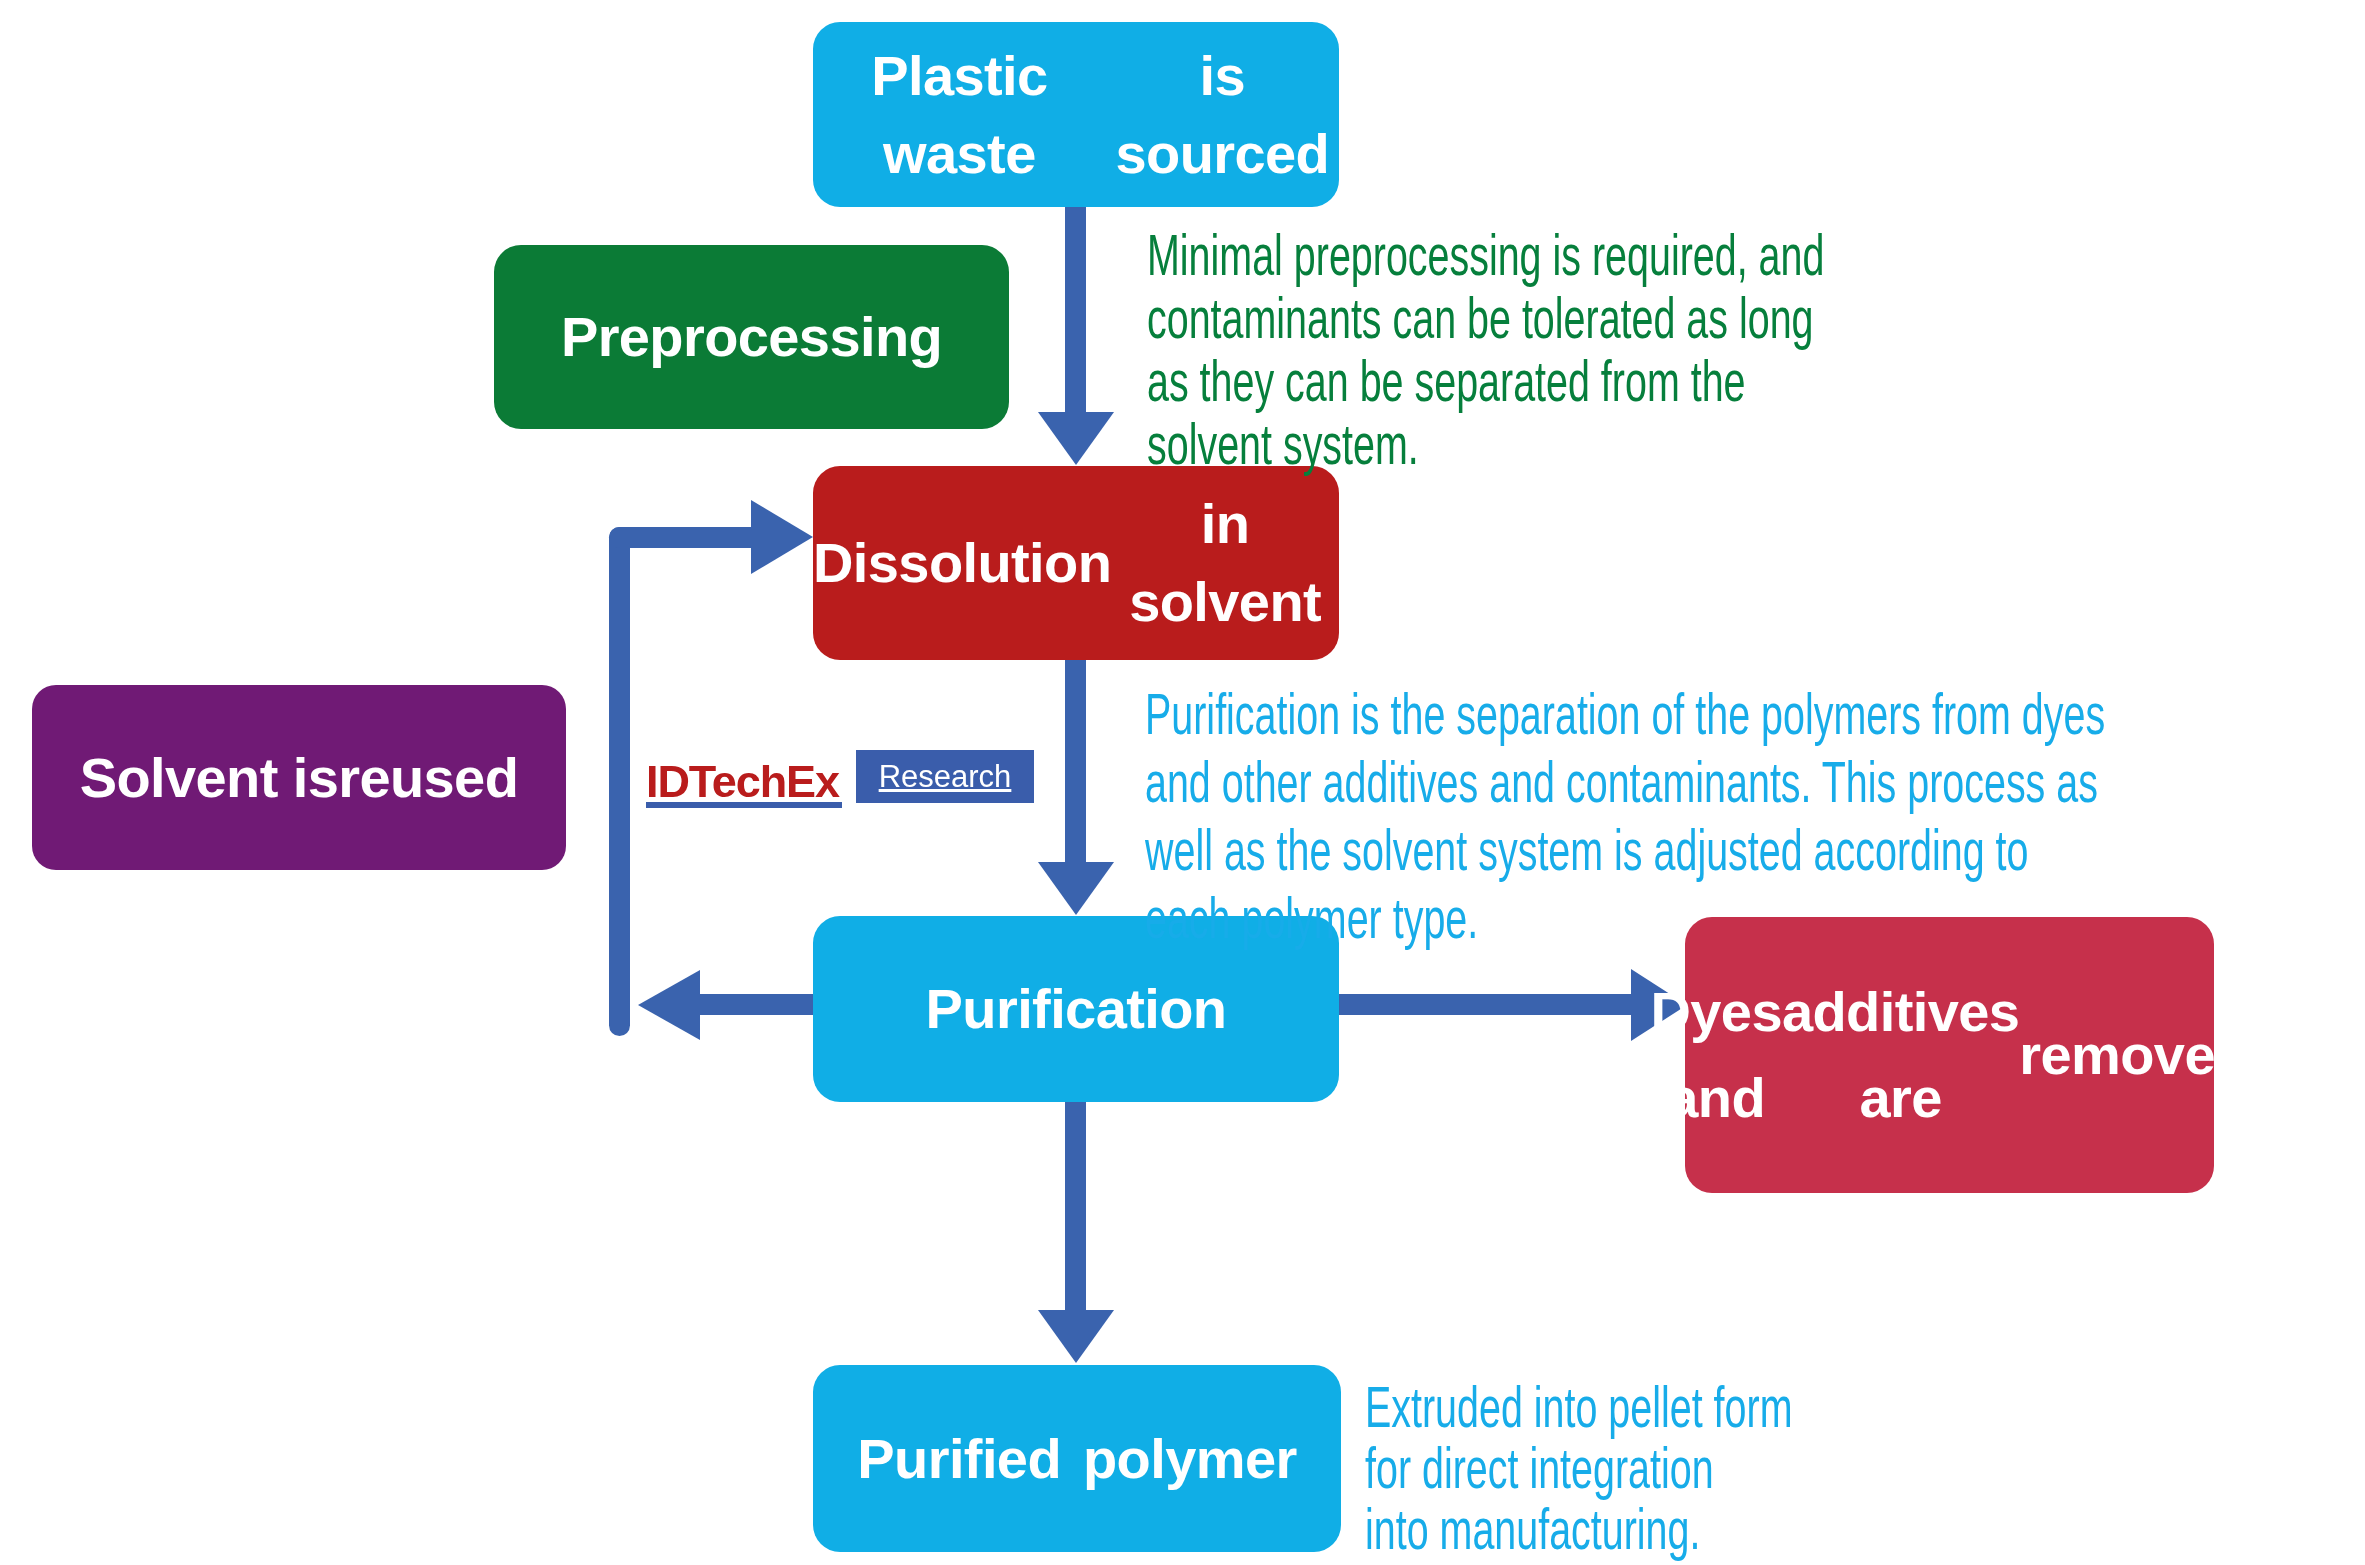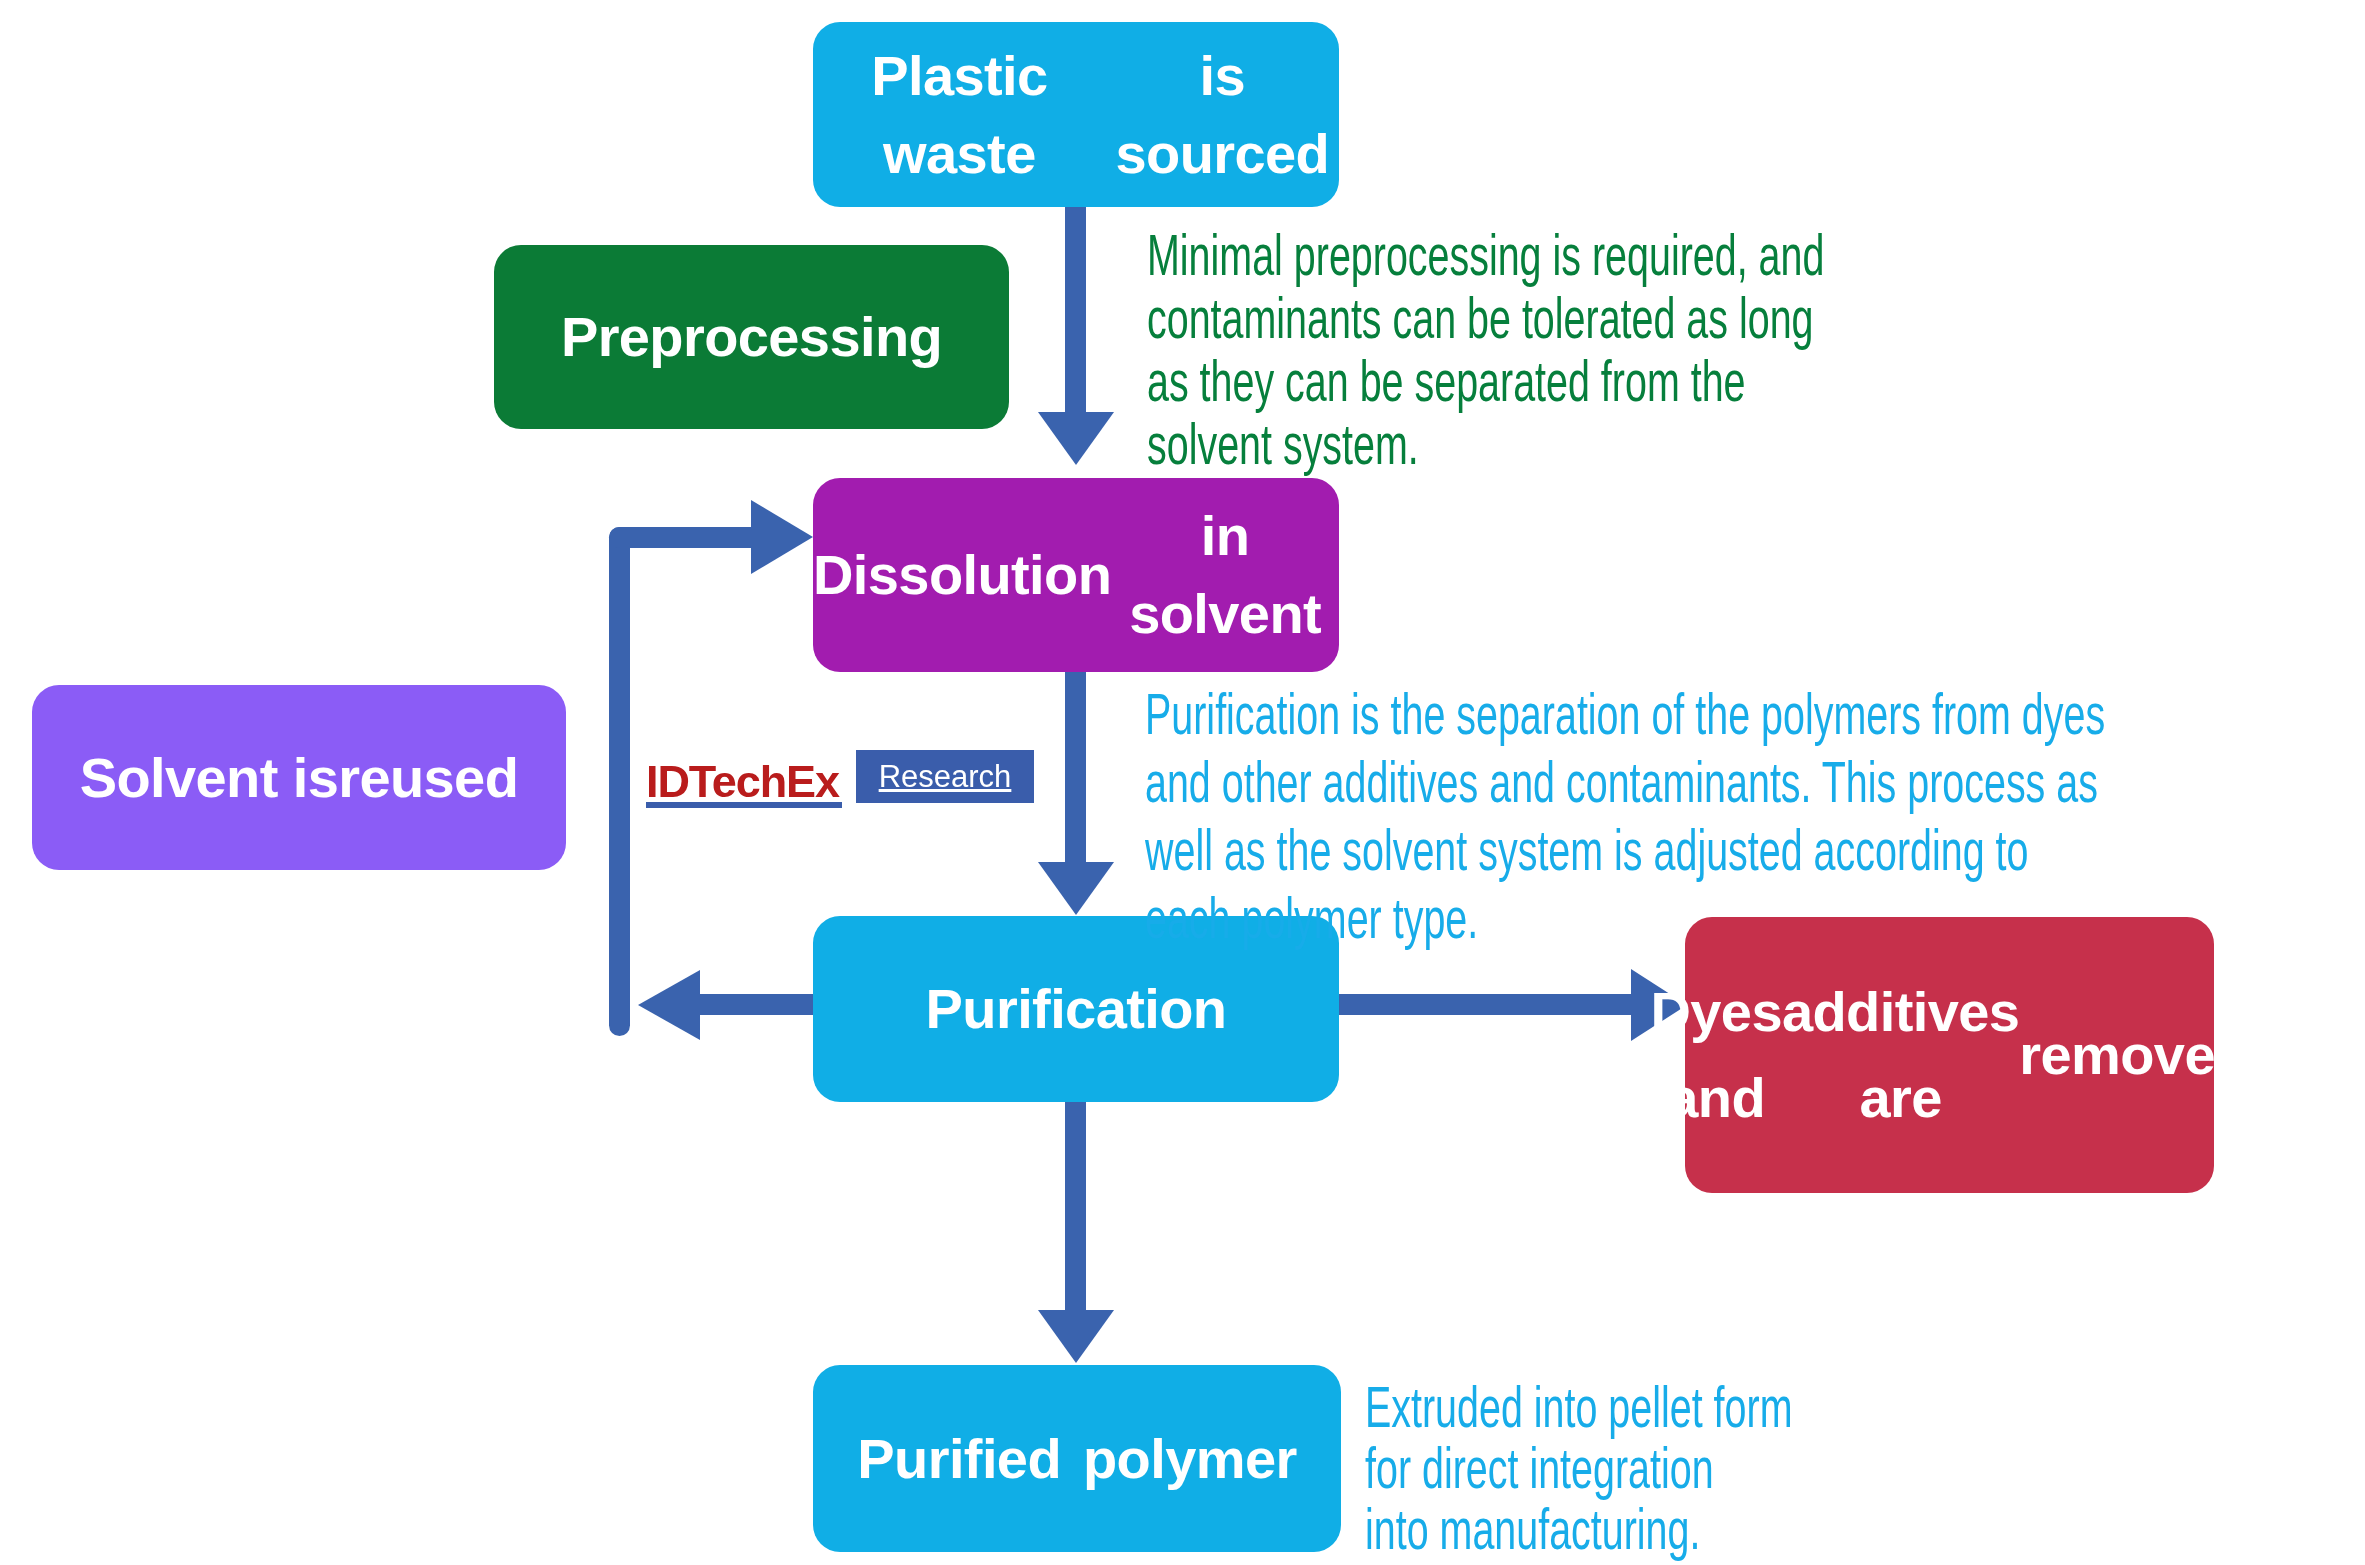--- a/index.html
+++ b/index.html
@@ -78,26 +78,26 @@
 
   <div class="box" id="box-plastic" style="background: rgb(16, 174, 230);">
     <span class="bl">Plastic waste</span>
     <span class="bl">is sourced</span>
   </div>
 
   <div class="box" id="box-preprocessing" style="background: rgb(11, 123, 54);">
     <span class="bl">Preprocessing</span>
   </div>
 
-  <div class="box" id="box-dissolution" style="background: #a21caf; margin-top: 12px;">
+  <div class="box" id="box-dissolution" style="background: #b91c1c;">
     <span class="bl">Dissolution</span>
     <span class="bl">in solvent</span>
   </div>
 
-  <div class="box" id="box-solvent" style="background: #8b5cf6;">
+  <div class="box" id="box-solvent" style="background: #701a75; border-radius: 24px;">
     <span class="bl">Solvent is</span>
     <span class="bl">reused</span>
   </div>
 
   <div class="box" id="box-purification" style="background: rgb(16, 174, 230);">
     <span class="bl">Purification</span>
   </div>
 
   <div class="box" id="box-dyes" style="background: rgb(198, 48, 75);">
     <span class="bl">Dyes and</span>

